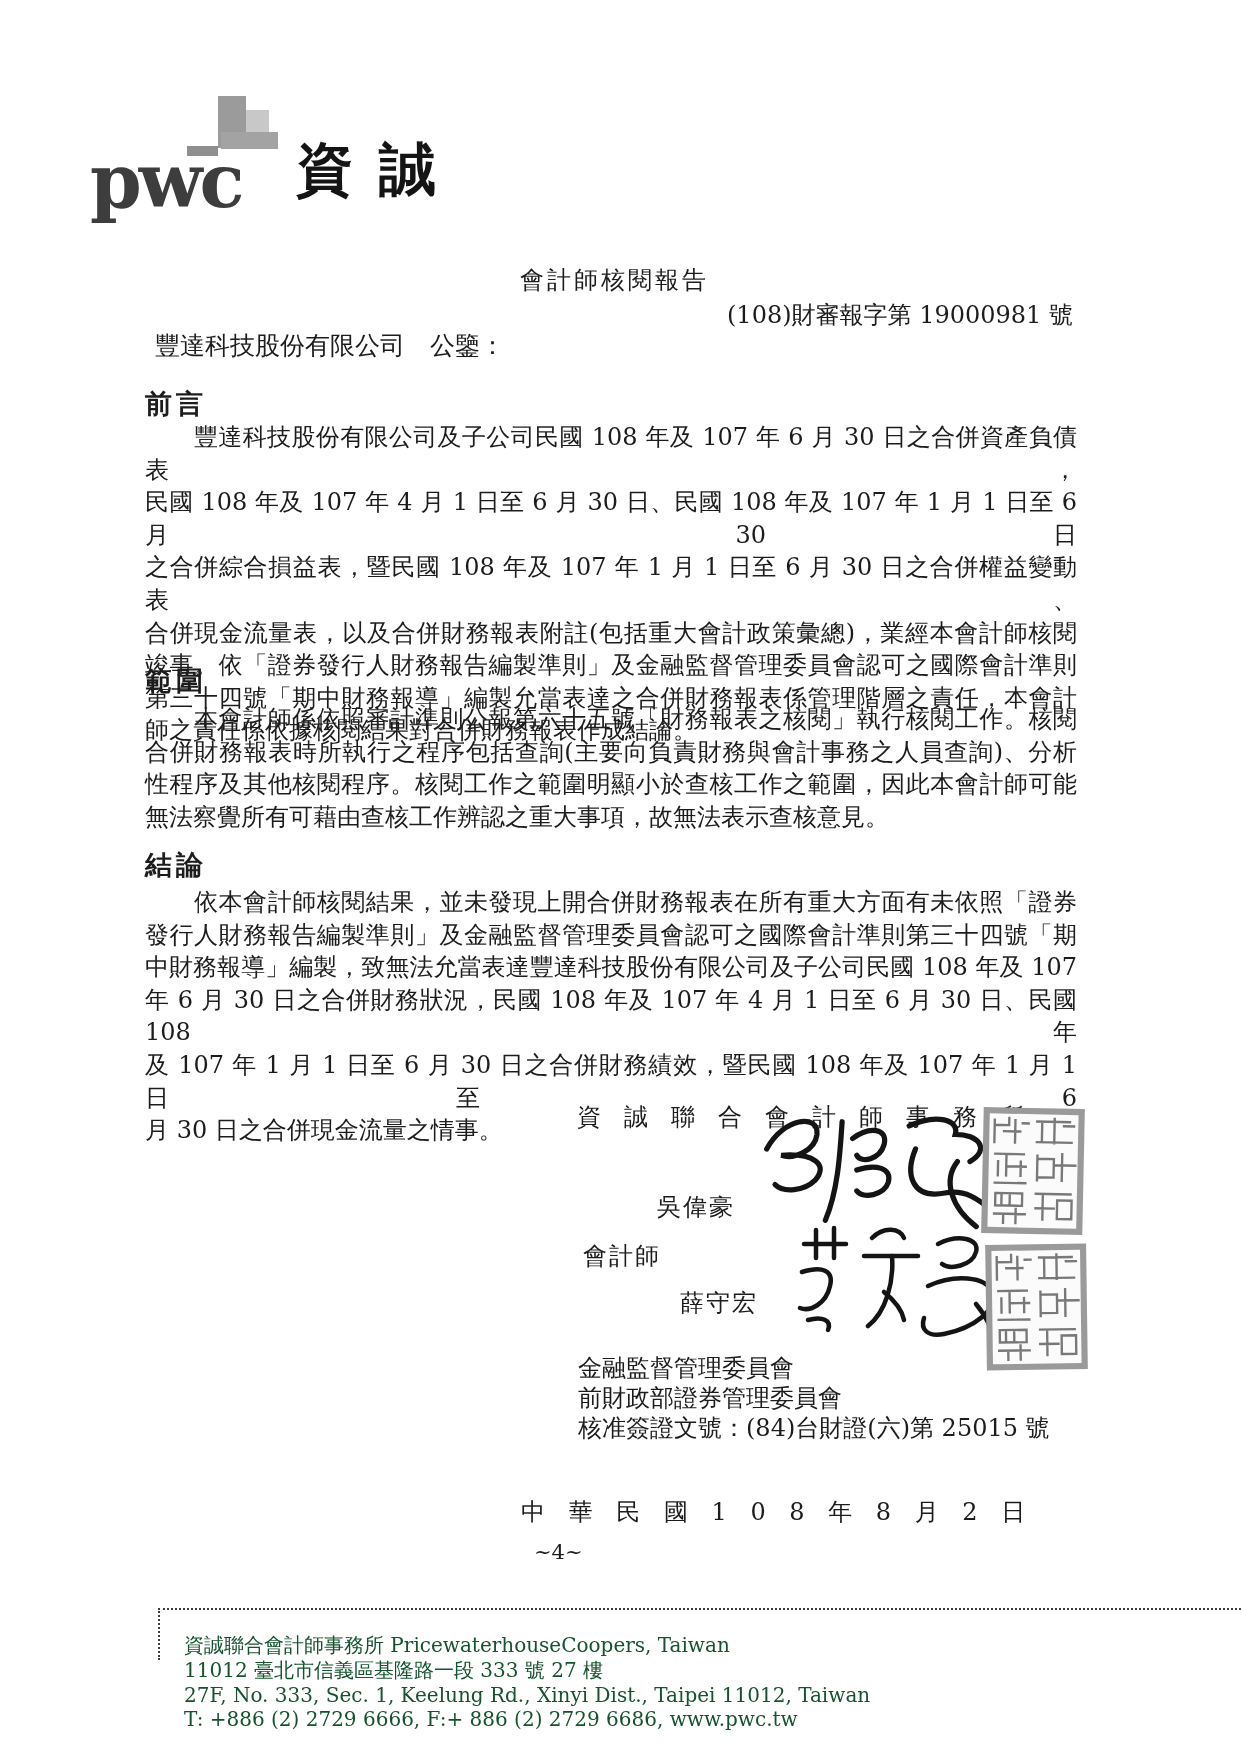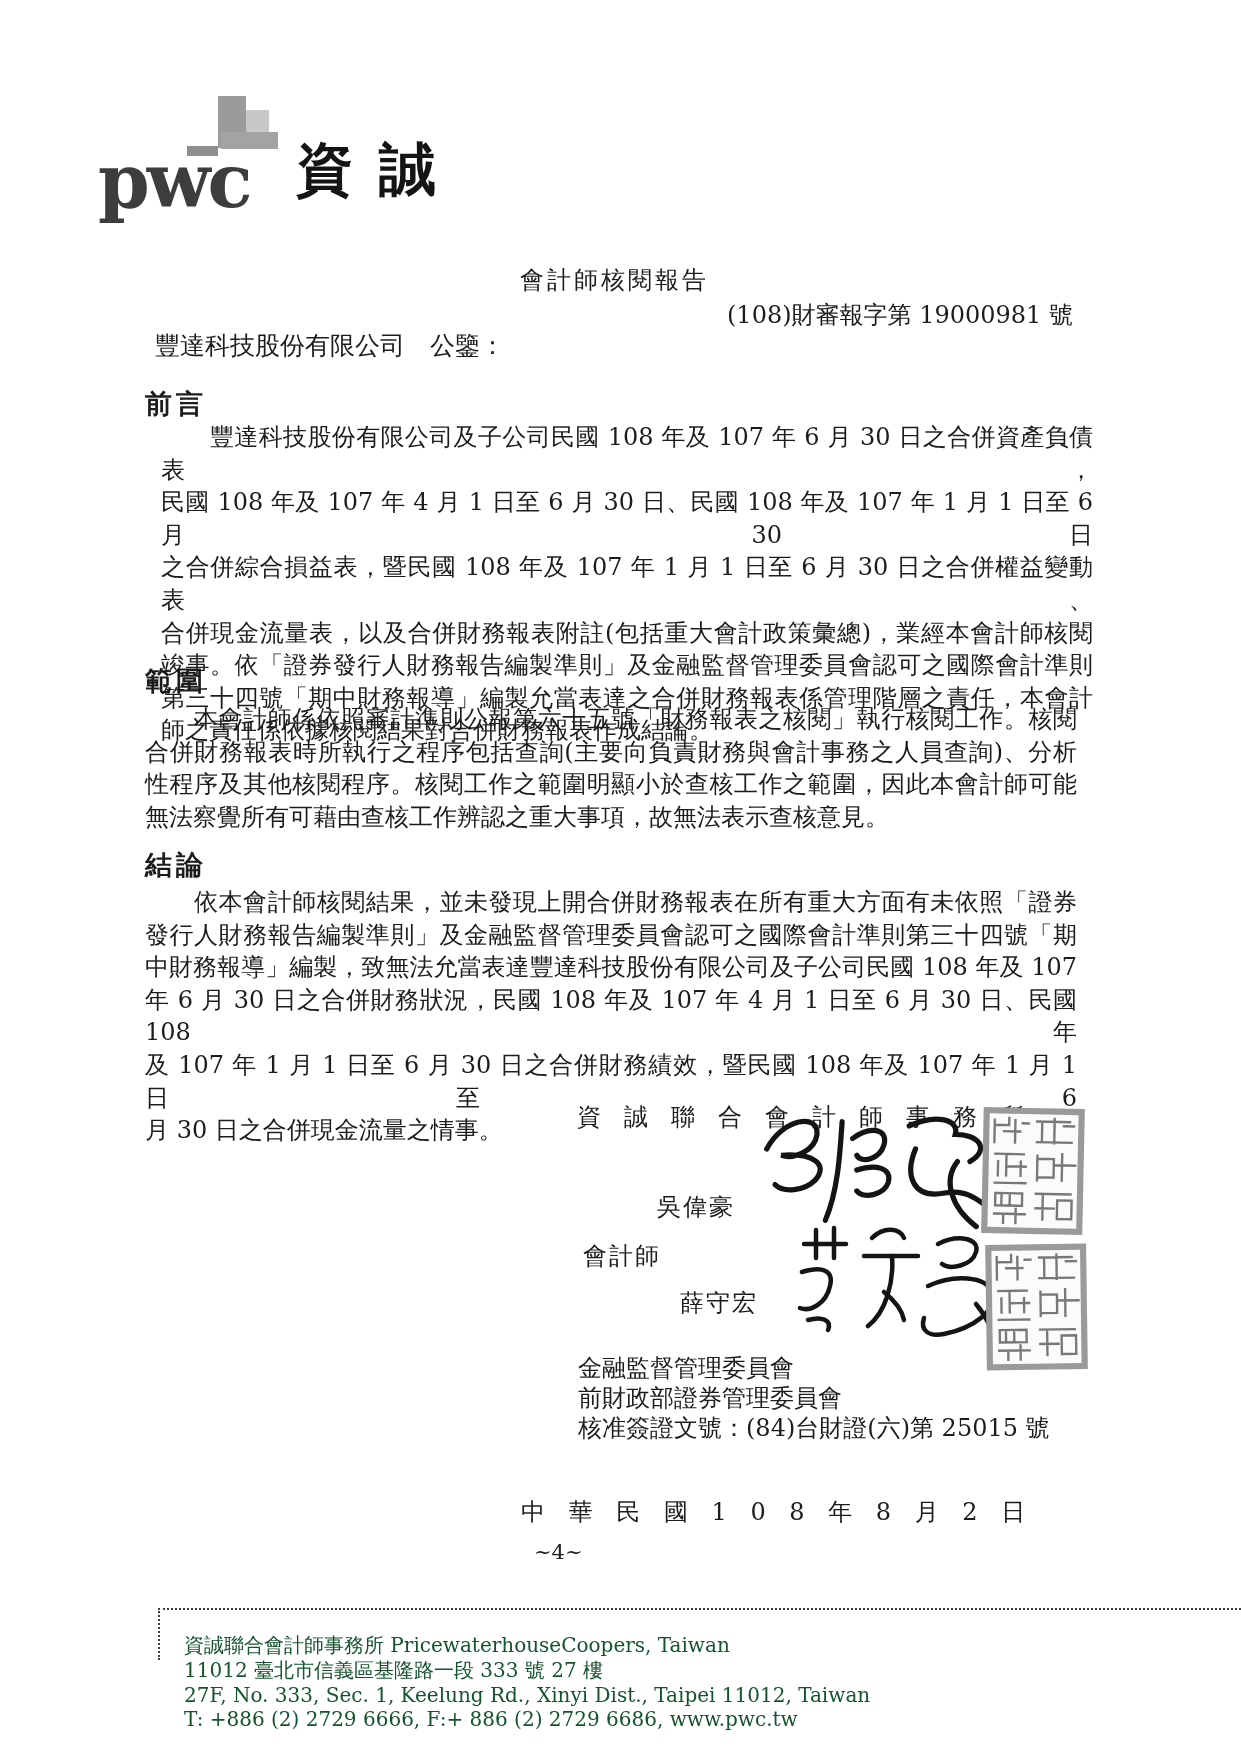--- a/index.html
+++ b/index.html
@@ -9,21 +9,21 @@
     margin:0 auto;
     background:#ffffff;
     font-family:"DejaVu Serif","Liberation Serif",serif;
     color:#1c1c1c;
     overflow:hidden;
   }
 
   
   .logo-block{position:absolute;}
   .pwc-word{
-    position:absolute;left:98px;top:144px;
+    position:absolute;left:90px;top:144px;
     font-size:74px;font-weight:bold;letter-spacing:-3px;
     color:#3d3d3d;line-height:74px;
     font-family:"DejaVu Serif","Liberation Serif",serif;
   }
   .pwc-cjk{
     position:absolute;left:296px;top:134px;
     font-size:57px;font-weight:600;letter-spacing:26px;
     color:#141414;line-height:70px;
   }
 
@@ -75,21 +75,21 @@
     <div class="logo-block" style="left:221px;top:132px;width:57px;height:17px;background:#a3a3a3;"></div>
   </div>
   <div class="pwc-word">pwc</div>
   <div class="pwc-cjk">資誠</div>
 
   <div class="doc-title">會計師核閱報告</div>
   <div class="report-no">(108)財審報字第 19000981 號</div>
   <div class="addressee">豐達科技股份有限公司　公鑒：</div>
 
   <div class="h" style="top:386px;">前言</div>
-  <div class="para" style="top:421px;margin-left:16px;">
+  <div class="para" style="top:421px;">
     <div class="indent">豐達科技股份有限公司及子公司民國 108 年及 107 年 6 月 30 日之合併資產負債表，</div>
     <div>民國 108 年及 107 年 4 月 1 日至 6 月 30 日、民國 108 年及 107 年 1 月 1 日至 6 月 30 日</div>
     <div>之合併綜合損益表，暨民國 108 年及 107 年 1 月 1 日至 6 月 30 日之合併權益變動表、</div>
     <div>合併現金流量表，以及合併財務報表附註(包括重大會計政策彙總)，業經本會計師核閱</div>
     <div>竣事。依「證券發行人財務報告編製準則」及金融監督管理委員會認可之國際會計準則</div>
     <div>第三十四號「期中財務報導」編製允當表達之合併財務報表係管理階層之責任，本會計</div>
     <div class="last">師之責任係依據核閱結果對合併財務報表作成結論。</div>
   </div>
 
   <div class="h" style="top:663px;">範圍</div>

